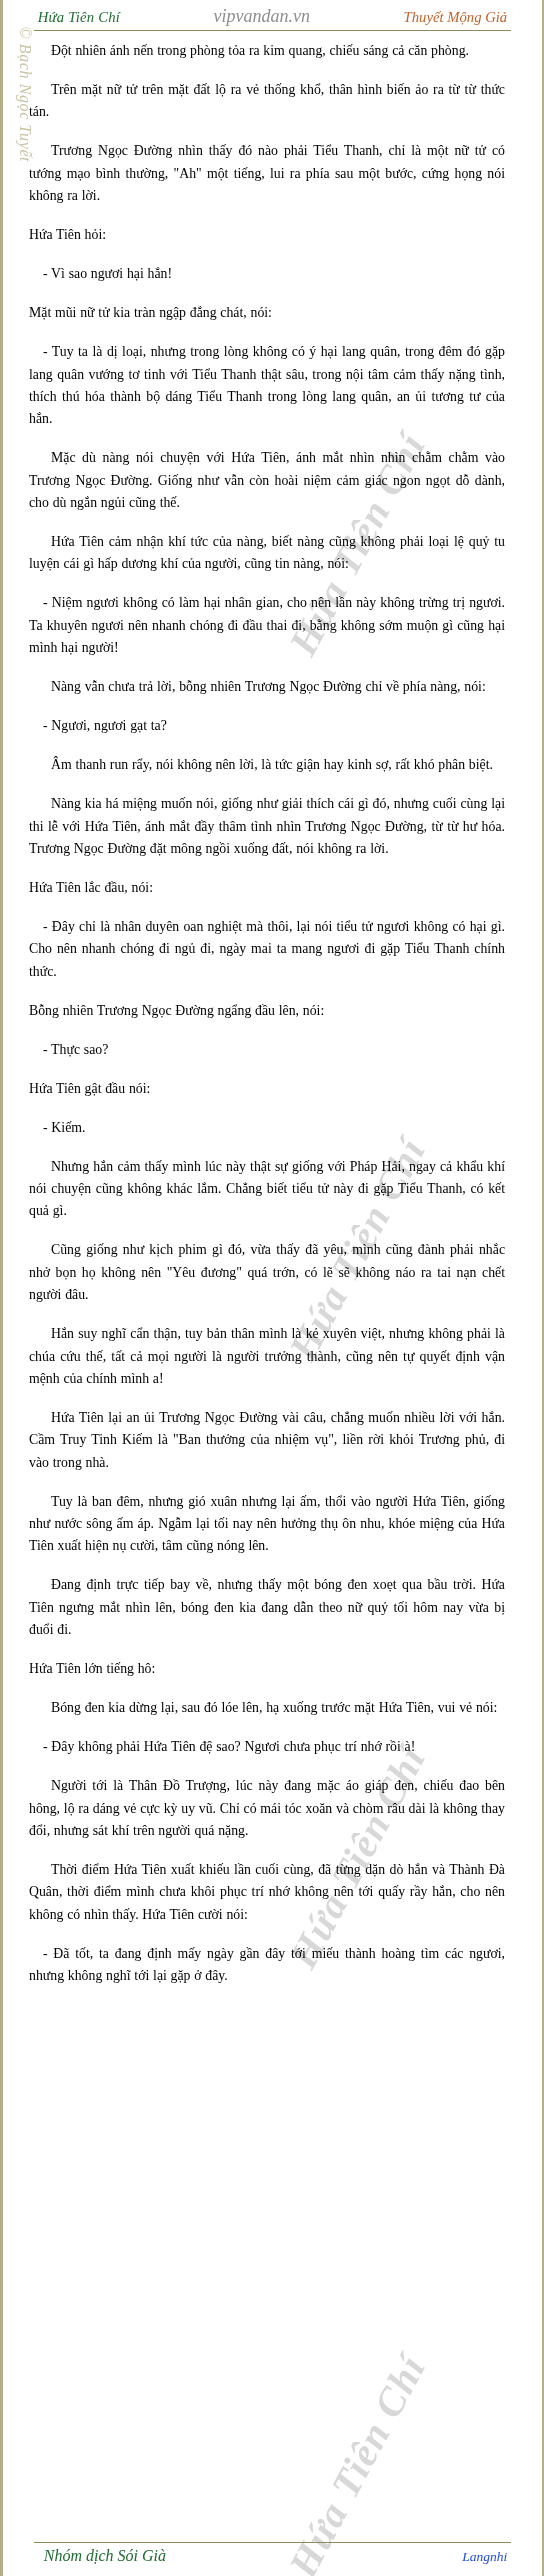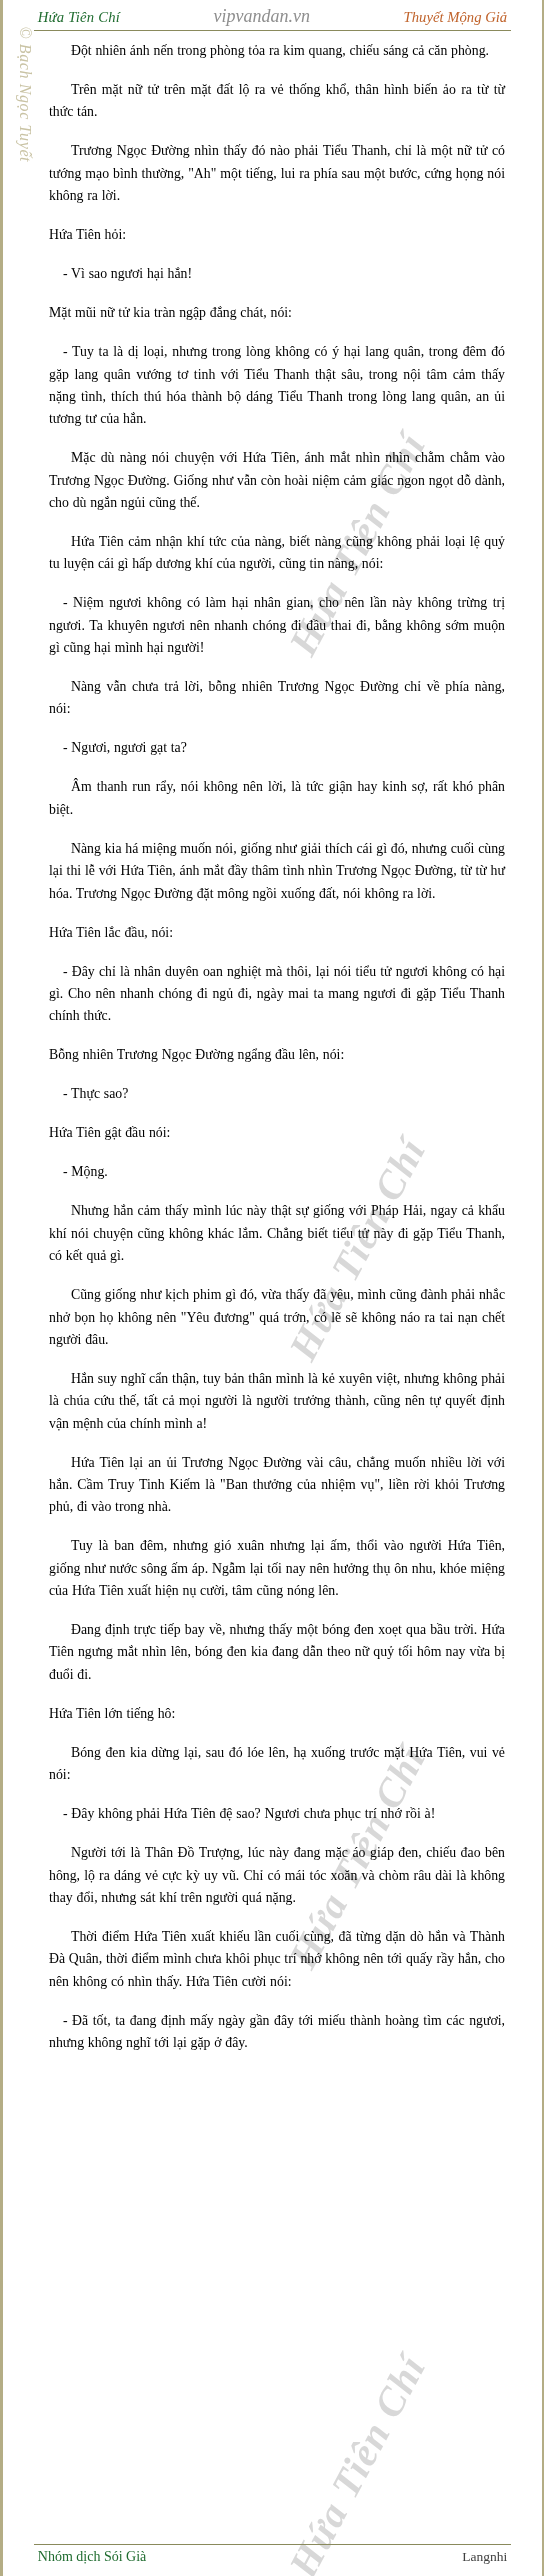--- a/index.html
+++ b/index.html
@@ -50,21 +50,21 @@
   .hdr-right {
     font-style: italic;
     font-size: 14.7px;
     color: #c0622a;
     white-space: nowrap;
   }
   
   .content {
     position: relative;
     z-index: 3;
-    padding: 9px 37px 0 46px;
+    padding: 9px 37px 0 26px;
   }
   p.para {
     margin: 0 0 16.7px 0;
     font-size: 13.8px;
     line-height: 1.62;
     text-align: justify;
     text-indent: 22px;
     color: #000000;
     word-spacing: 0.3px;
   }
@@ -82,27 +82,30 @@
     right: 31px;
     bottom: 11.5px;
     z-index: 3;
     display: flex;
     align-items: baseline;
     justify-content: space-between;
     padding: 3.8px 3.8px 0 3.8px;
     border-top: 1.3px solid #8a8a5c;
   }
   .ftr-left {
-    font-size: 14px;
+    font-style: italic;
+    font-size: 16px;
     color: #1e6b2e;
     white-space: nowrap;
+    margin-left: 6px;
   }
   .ftr-right {
+    font-style: italic;
     font-size: 13.5px;
-    color: #404040;
+    color: #1d4ed8;
     white-space: nowrap;
     text-align: center;
   }
   
   .wm-layer {
     position: absolute;
     inset: 0;
     z-index: 1;
     pointer-events: none;
     overflow: hidden;
@@ -171,21 +174,21 @@
       <p class="para dash">- Niệm ngươi không có làm hại nhân gian, cho nên lần này không trừng trị ngươi. Ta khuyên ngươi nên nhanh chóng đi đầu thai đi, bằng không sớm muộn gì cũng hại mình hại người!</p>
       <p class="para">Nàng vẫn chưa trả lời, bỗng nhiên Trương Ngọc Đường chỉ về phía nàng, nói:</p>
       <p class="para dash">- Ngươi, ngươi gạt ta?</p>
       <p class="para">Âm thanh run rẩy, nói không nên lời, là tức giận hay kinh sợ, rất khó phân biệt.</p>
       <p class="para">Nàng kia há miệng muốn nói, giống như giải thích cái gì đó, nhưng cuối cùng lại thi lễ với Hứa Tiên, ánh mắt đầy thâm tình nhìn Trương Ngọc Đường, từ từ hư hóa. Trương Ngọc Đường đặt mông ngồi xuống đất, nói không ra lời.</p>
       <p class="para noind">Hứa Tiên lắc đầu, nói:</p>
       <p class="para dash">- Đây chỉ là nhân duyên oan nghiệt mà thôi, lại nói tiểu tử ngươi không có hại gì. Cho nên nhanh chóng đi ngủ đi, ngày mai ta mang ngươi đi gặp Tiểu Thanh chính thức.</p>
       <p class="para noind">Bỗng nhiên Trương Ngọc Đường ngẩng đầu lên, nói:</p>
       <p class="para dash">- Thực sao?</p>
       <p class="para noind">Hứa Tiên gật đầu nói:</p>
-      <p class="para dash">- Mộng.</p>
+      <p class="para dash">- Kiếm.</p>
       <p class="para">Nhưng hắn cảm thấy mình lúc này thật sự giống với Pháp Hải, ngay cả khẩu khí nói chuyện cũng không khác lắm. Chẳng biết tiểu tử này đi gặp Tiểu Thanh, có kết quả gì.</p>
       <p class="para">Cũng giống như kịch phim gì đó, vừa thấy đã yêu, mình cũng đành phải nhắc nhở bọn họ không nên "Yêu đương" quá trớn, có lẽ sẽ không náo ra tai nạn chết người đâu.</p>
       <p class="para">Hắn suy nghĩ cẩn thận, tuy bản thân mình là kẻ xuyên việt, nhưng không phải là chúa cứu thế, tất cả mọi người là người trưởng thành, cũng nên tự quyết định vận mệnh của chính mình a!</p>
       <p class="para">Hứa Tiên lại an ủi Trương Ngọc Đường vài câu, chẳng muốn nhiều lời với hắn. Cầm Truy Tinh Kiếm là "Ban thưởng của nhiệm vụ", liền rời khỏi Trương phủ, đi vào trong nhà.</p>
       <p class="para">Tuy là ban đêm, nhưng gió xuân nhưng lại ấm, thổi vào người Hứa Tiên, giống như nước sông ấm áp. Ngẫm lại tối nay nên hưởng thụ ôn nhu, khóe miệng của Hứa Tiên xuất hiện nụ cười, tâm cũng nóng lên.</p>
       <p class="para">Đang định trực tiếp bay về, nhưng thấy một bóng đen xoẹt qua bầu trời. Hứa Tiên ngưng mắt nhìn lên, bóng đen kia đang dẫn theo nữ quỷ tối hôm nay vừa bị đuổi đi.</p>
       <p class="para noind">Hứa Tiên lớn tiếng hô:</p>
       <p class="para">Bóng đen kia dừng lại, sau đó lóe lên, hạ xuống trước mặt Hứa Tiên, vui vẻ nói:</p>
       <p class="para dash">- Đây không phải Hứa Tiên đệ sao? Ngươi chưa phục trí nhớ rồi à!</p>
       <p class="para">Người tới là Thân Đồ Trượng, lúc này đang mặc áo giáp đen, chiếu đao bên hông, lộ ra dáng vẻ cực kỳ uy vũ. Chỉ có mái tóc xoăn và chòm râu dài là không thay đổi, nhưng sát khí trên người quá nặng.</p>

